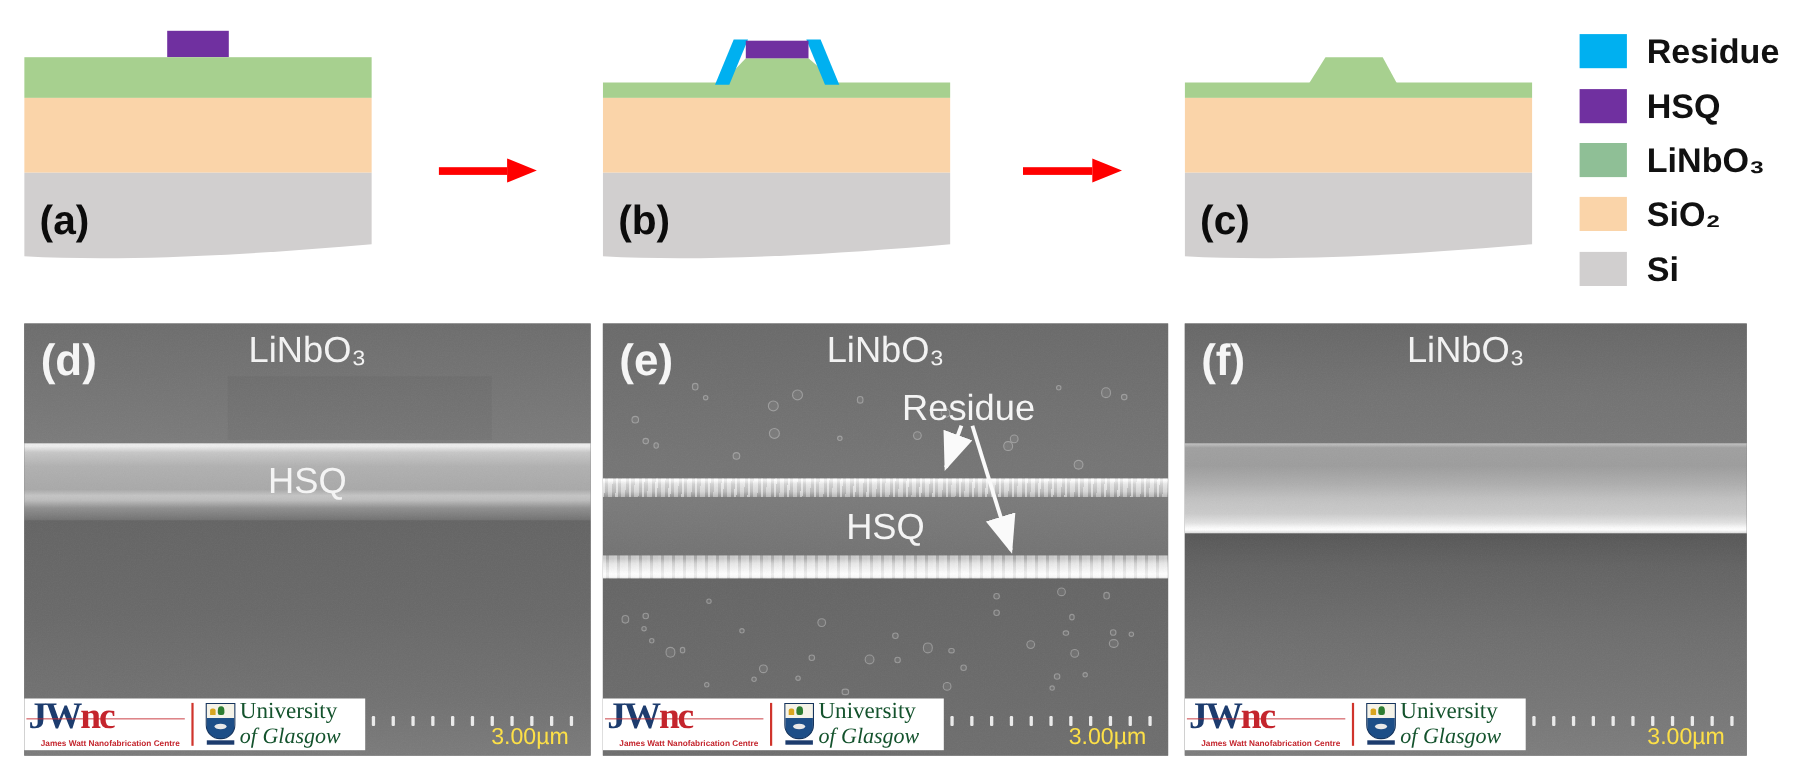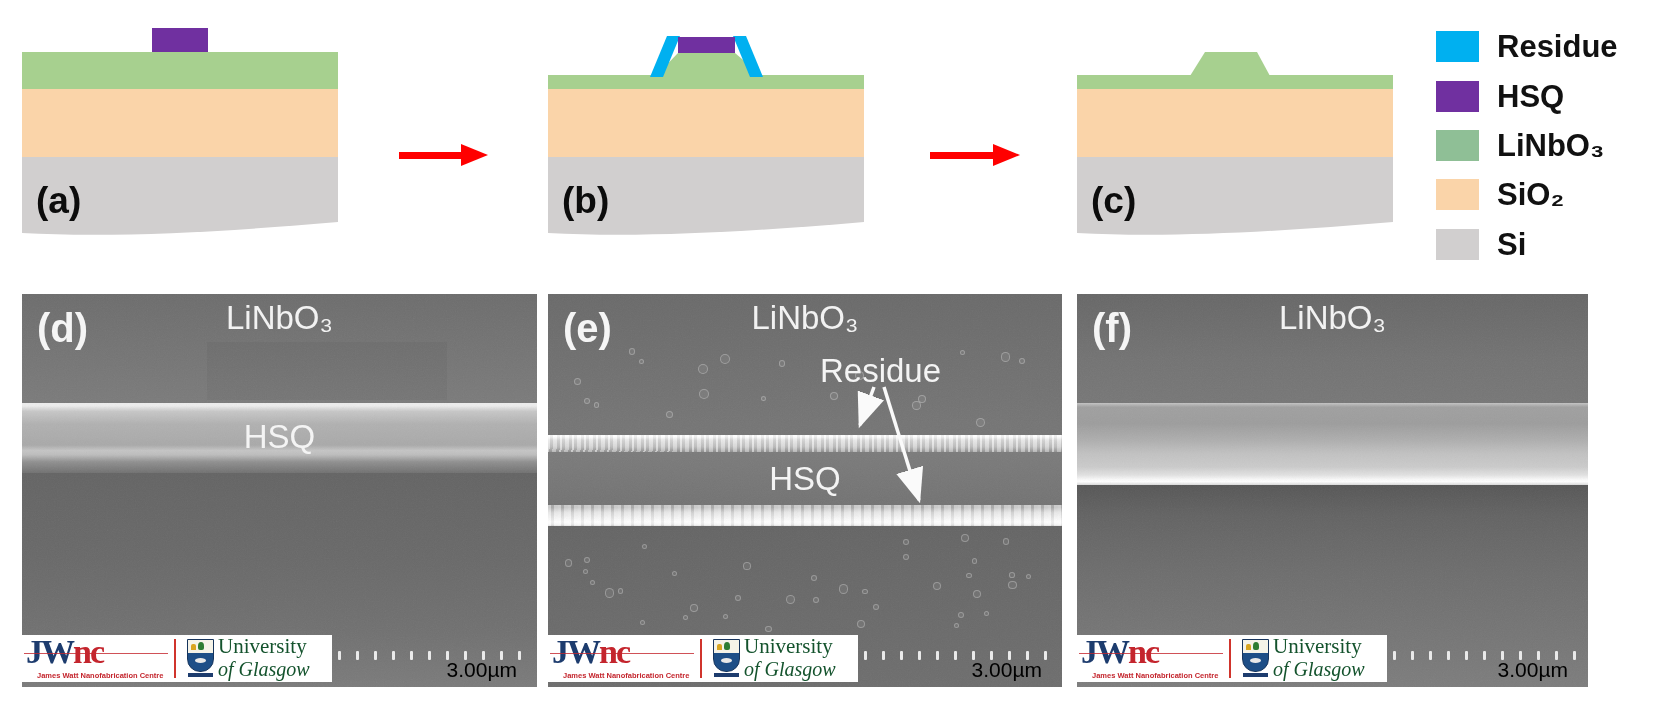--- a/index.html
+++ b/index.html
@@ -76,21 +76,21 @@
   .crest .tree{position:absolute;left:11px;top:3px;width:6px;height:8px;border-radius:50% 50% 2px 2px;background:#2e7d32;}
   .crest .bell{position:absolute;left:4px;top:5px;width:5px;height:6px;border-radius:2px 2px 0 0;background:#d9a520;}
   .crest .fish{position:absolute;left:8px;top:19px;width:11px;height:5px;border-radius:50%;background:#e8e8e8;}
   .crest .banner{position:absolute;left:1px;top:34px;width:25px;height:4px;background:#1d3c6e;}
   .uni-text{position:absolute;left:196px;top:1px;color:#14532d;line-height:1;}
   .uni-l1{font-family:"Liberation Serif","DejaVu Serif",serif;font-size:21px;}
   .uni-l2{font-family:"Liberation Serif","DejaVu Serif",serif;font-style:italic;font-size:20px;margin-top:2px;}
 
   .ruler{position:absolute;left:316px;top:357px;display:flex;gap:15.5px;}
   .tick{width:2.5px;height:9px;background:#eaeaea;border-radius:1px;flex:0 0 auto;}
-  .scale-label{position:absolute;right:20px;top:364px;font-size:21px;color:#000000;}
+  .scale-label{position:absolute;right:20px;top:364px;font-size:21px;color:#fde047;}
 </style>
 </head>
 <body>
 
 <div id="canvas">
 
   <svg width="0" height="0" style="position:absolute">
     <defs>
       <filter id="grainF">
         <feTurbulence type="fractalNoise" baseFrequency="0.9" numOctaves="2" stitchTiles="stitch"></feTurbulence>

